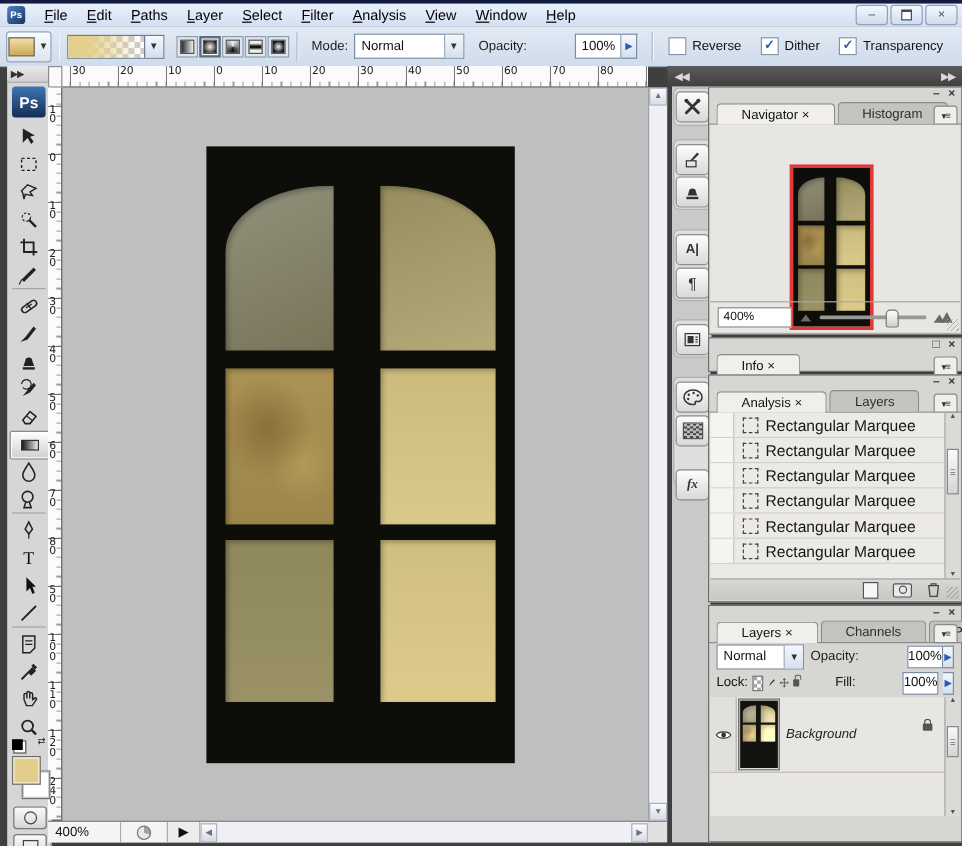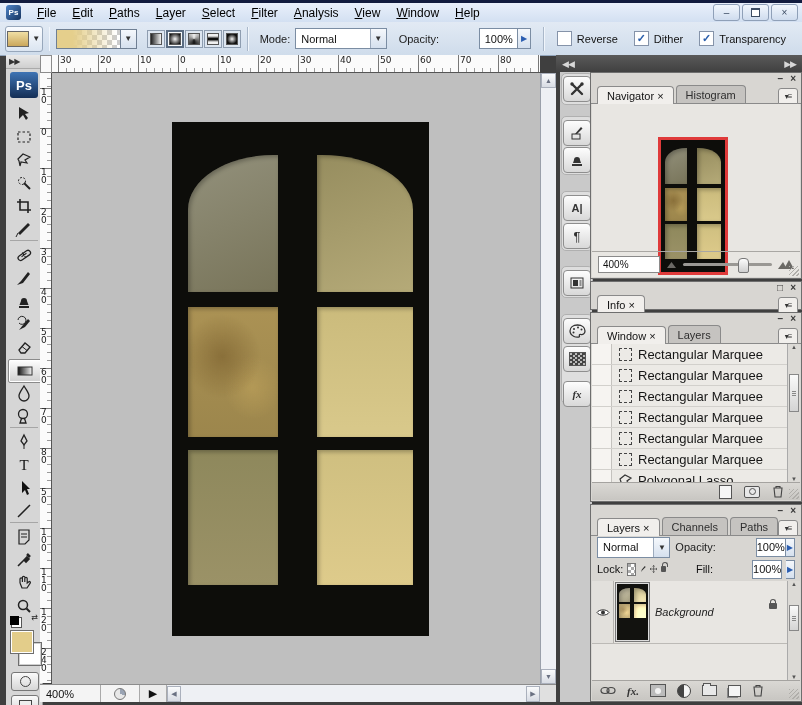--- a/index.html
+++ b/index.html
@@ -148,21 +148,21 @@
       color:#333;font-size:12px;}
   .dock-group{position:absolute;left:1px;width:30px;background:#dedede;border-radius:5px;border:1px solid #b0b0b0;}
 
   
   .panel{background:#d8d6d2;border:1px solid #6e6e6e;box-sizing:border-box;}
   .p-titlebar{height:11px;display:flex;justify-content:flex-end;align-items:center;gap:7px;
       padding-right:5px;color:#3a3a3a;font-size:10px;line-height:1;font-weight:bold;}
   .p-min{font-size:10px;} .p-close{font-size:10px;}
   .tabrow{height:19px;display:flex;align-items:flex-end;padding-left:6px;position:relative;
       border-bottom:1px solid #8a8a8a;}
-  .tab{padding:3px 9px 2px;font-size:11px;border:1px solid #8a8a8a;border-bottom:none;
+  .tab{padding:3px 20px 2px;font-size:11px;border:1px solid #8a8a8a;border-bottom:none;
       border-radius:4px 4px 0 0;margin-right:2px;white-space:nowrap;}
   .tab.active{background:#f1efec;position:relative;top:1px;}
   .tab.inactive{background:#c5c3c0;color:#2e2e2e;}
   .flyout{position:absolute;right:3px;bottom:-1px;width:18px;height:14px;background:#f1efec;
       border:1px solid #8a8a8a;border-radius:3px 3px 0 0;font-size:8px;display:flex;align-items:center;
       justify-content:center;color:#333;letter-spacing:-1px;}
   .p-content{background:#e8e6e2;}
 
   
   .nav-proxy{position:absolute;left:66px;top:33px;border:3px solid #df3a3a;}
@@ -705,21 +705,21 @@
         <path d="M8.5 1 C13 1 16 3.5 16 7 C16 10 13.5 11 12 10.5 C10.5 10 10 11 10.5 12 C11 13.5 7 13.5 5 12.5 C2.5 11.2 1 9.5 1 7 C1 3.5 4 1 8.5 1 Z" fill="none" stroke="#333" stroke-width="1.3"></path>
         <circle cx="5" cy="5" r="1" fill="#333"></circle>
         <circle cx="9" cy="3.5" r="1" fill="#333"></circle>
         <circle cx="12.5" cy="5.5" r="1" fill="#333"></circle>
         <circle cx="4.5" cy="8.5" r="1" fill="#333"></circle>
       </svg>
   </div>
   <div class="dockbtn" style="top:274px;">
     <div style="width:15px;height:12px;background:repeating-conic-gradient(#444 0 25%,#bbb 0 50%);background-size:5px 4px;border:1px solid #555;"></div>
   </div>
-  <div class="dockbtn" style="top:309px;">
+  <div class="dockbtn" style="top:319px;">
       <span class="fxtext">fx</span>
     </div>
 </div>
 
 <div class="abs panel" style="left:590px;top:72px;width:212px;height:207px;">
   <div class="p-titlebar">
     <span class="p-min">–</span>
     <span class="p-close">×</span>
   </div>
   <div class="tabrow">
@@ -765,21 +765,21 @@
     <span class="flyout">▾≡</span>
   </div>
 </div>
 
 <div class="abs panel" style="left:590px;top:312px;width:212px;height:190px;">
   <div class="p-titlebar">
     <span class="p-min">–</span>
     <span class="p-close">×</span>
   </div>
   <div class="tabrow">
-    <span class="tab active">Window ×</span>
+    <span class="tab active">Analysis ×</span>
     <span class="tab inactive">Layers</span>
     <span class="flyout">▾≡</span>
   </div>
   <div class="h-rows">
 
   <div class="h-row" data-icon="marquee">
         <div class="h-well"></div>
         <div class="h-icon">
           <span class="h-marq"></span>
 
@@ -818,30 +818,20 @@
         </div>
         <span class="h-label">Rectangular Marquee</span>
       </div>
       <div class="h-row" data-icon="marquee">
         <div class="h-well"></div>
         <div class="h-icon">
           <span class="h-marq"></span>
 
         </div>
         <span class="h-label">Rectangular Marquee</span>
-      </div>
-      <div class="h-row" data-icon="lasso">
-        <div class="h-well"></div>
-        <div class="h-icon">
-
-          <svg class="h-lasso" width="15" height="14" viewBox="0 0 15 14">
-            <path d="M2 6 L7 2 L13 5 L9 8 L11 11 L5 10 L4 13 L3 9 Z" fill="none" stroke="#333" stroke-width="1.2"></path>
-          </svg>
-        </div>
-        <span class="h-label">Polygonal Lasso</span>
       </div>
     </div>
   <div class="h-scroll">
     <div style="text-align:center;font-size:6px;color:#555;">▲</div>
     <div class="h-thumb"></div>
     <div style="position:absolute;bottom:0;width:100%;text-align:center;font-size:6px;color:#555;">▼</div>
   </div>
   <div class="p-bottombar">
     <span class="doc-icon"></span>
     <span class="cam-icon">
@@ -913,30 +903,13 @@
       <span class="lyr-name italic">Background</span>
       <span class="padlock" style="position:absolute;right:10px;top:22px;"></span>
     </div>
   </div>
   <div class="l-scroll">
     <div style="text-align:center;font-size:6px;color:#555;">▲</div>
     <div class="l-thumb"></div>
     <div style="position:absolute;bottom:0;width:100%;text-align:center;font-size:6px;color:#555;">▼</div>
   </div>
 
-  <div class="p-bottombar" style="height:20px;justify-content:flex-start;gap:11px;padding-left:8px;">
-    <svg width="16" height="9" viewBox="0 0 16 9">
-        <ellipse cx="5" cy="4.5" rx="4" ry="3" fill="none" stroke="#444" stroke-width="1.2"></ellipse>
-        <ellipse cx="11" cy="4.5" rx="4" ry="3" fill="none" stroke="#444" stroke-width="1.2"></ellipse>
-      </svg>
-    <span class="fxtext">fx.</span>
-    <span class="mask-icon">
-        <i></i>
-      </span>
-    <span class="half-circle"></span>
-    <span class="folder-icon"></span>
-    <span class="newlayer-icon"></span>
-    <svg width="12" height="13" viewBox="0 0 12 13">
-        <path d="M2 3 H10 L9 12 H3 Z M4 3 V1.5 H8 V3" fill="none" stroke="#444" stroke-width="1.1"></path>
-      </svg>
-    <div class="grip"></div>
-  </div>
 </div>
 
 </body></html>

